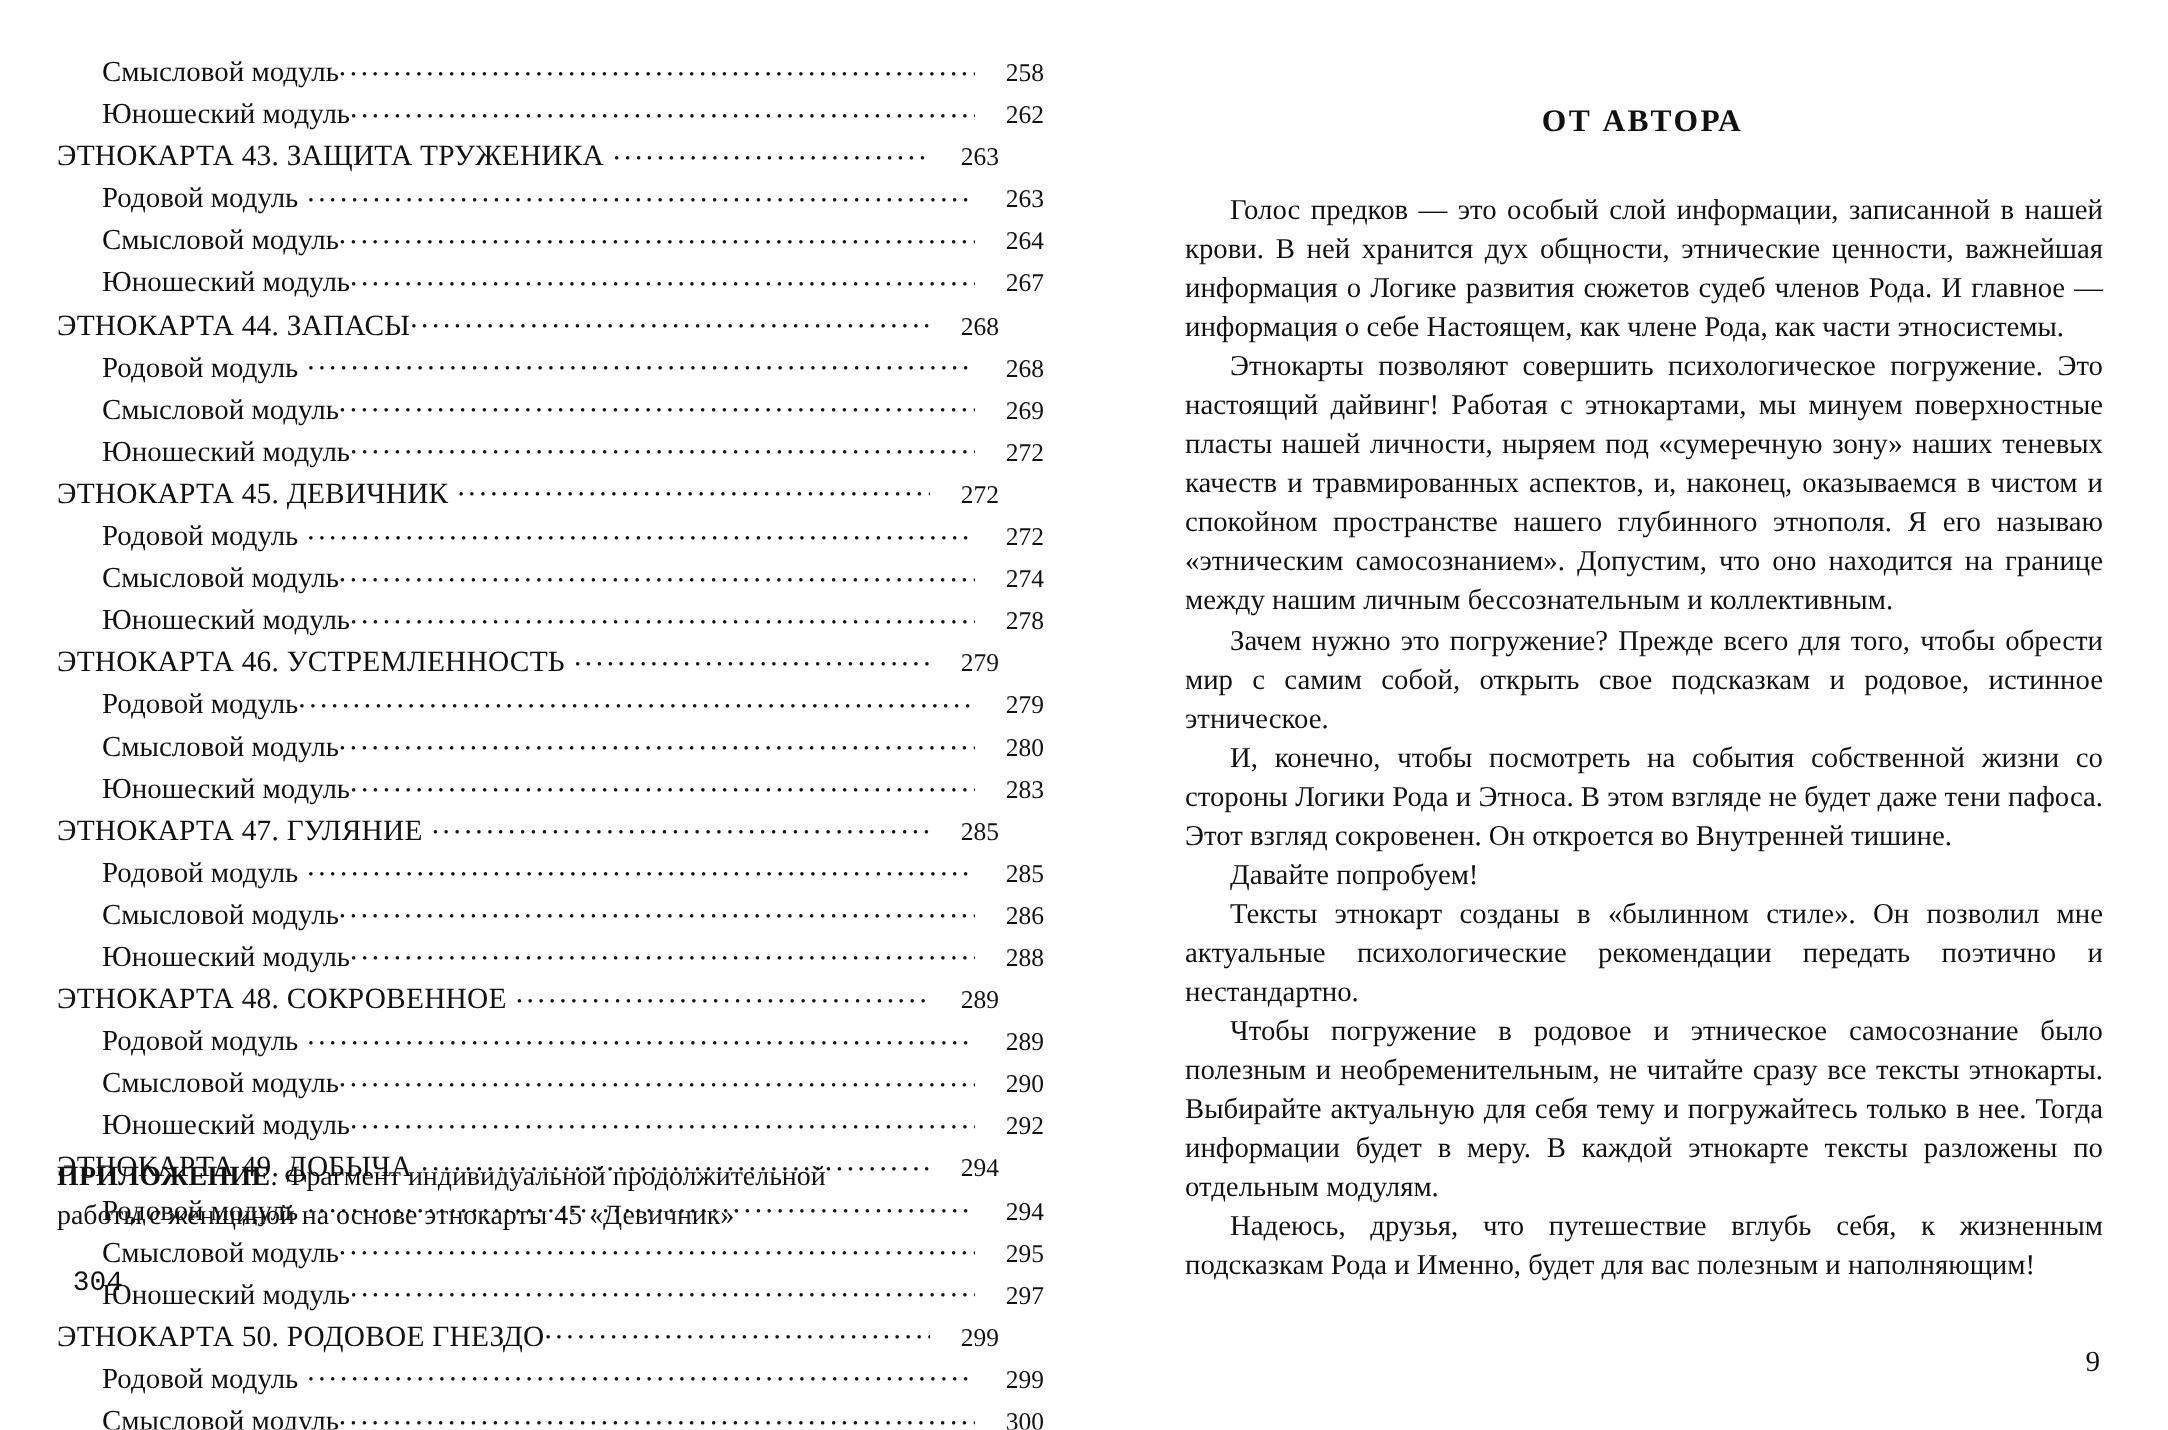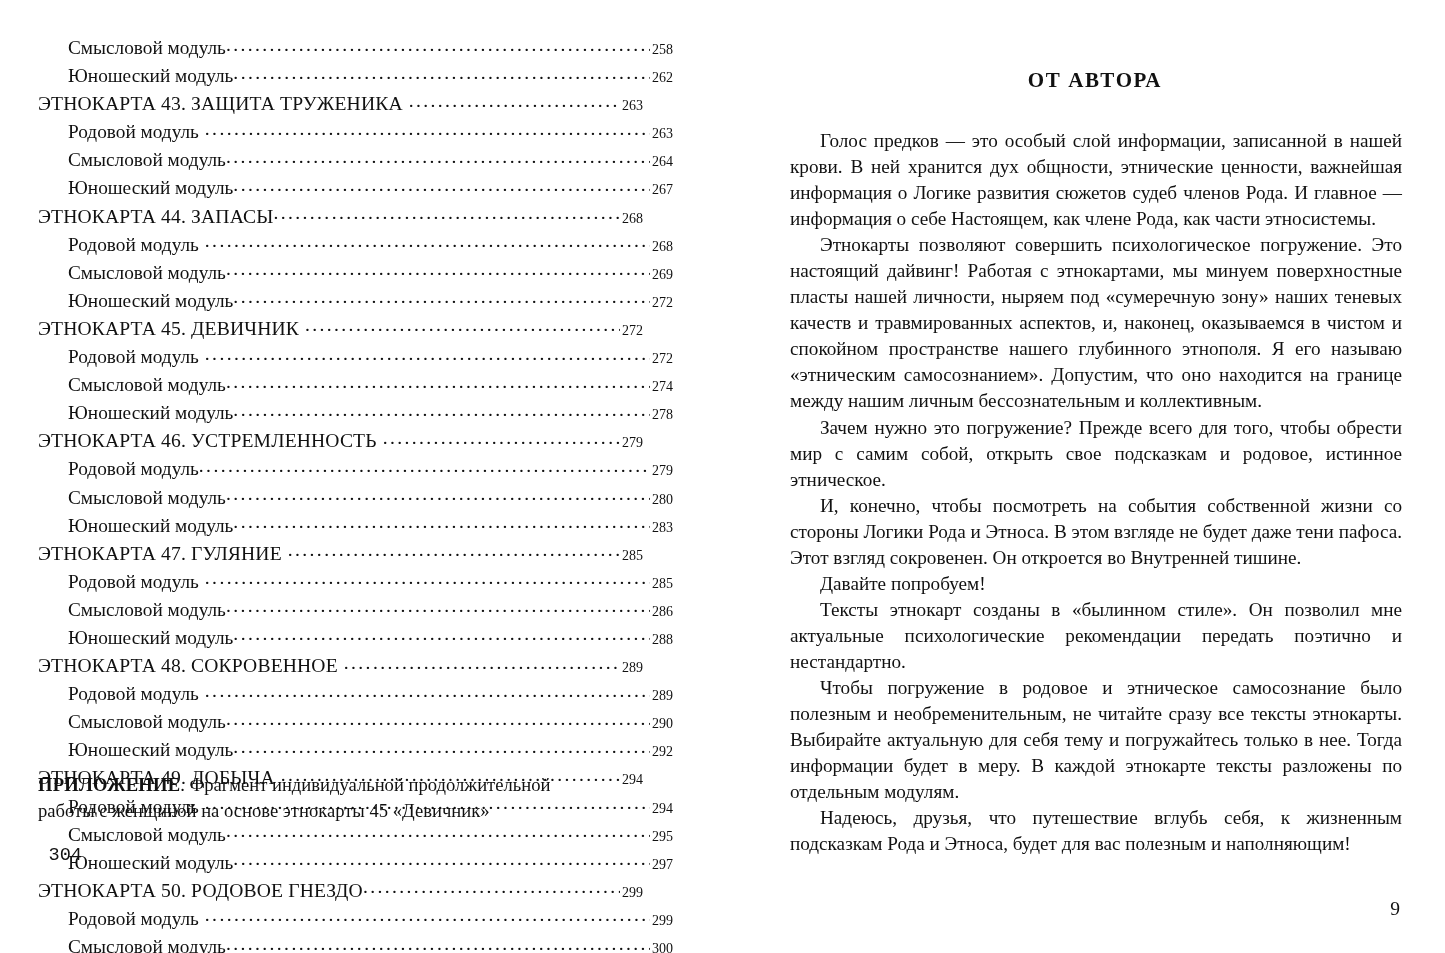--- a/index.html
+++ b/index.html
@@ -86,22 +86,22 @@
     white-space: nowrap;
   }
   
   .leader.gap {
     margin-left: 6px;
   }
 
   .toc-row .pagenum {
     flex: 0 0 auto;
     width: 44px;
-    text-align: left;
-    font-size: 14px;
+    text-align: right;
+    font-size: 17px;
     line-height: 1;
     font-variant-numeric: lining-nums;
   }
 
   
   .appendix {
     position: absolute;
     left: 38px;
     top: 772px;
     width: 628px;
@@ -366,18 +366,18 @@
   <div class="page-right">
     <div class="fw-title">ОТ АВТОРА</div>
     <div class="fw-body" id="fw-body">
         <p>Голос предков — это особый слой информации, записанной в нашей крови. В ней хранится дух общности, этнические ценности, важнейшая информация о Логике развития сюжетов судеб членов Рода. И главное — информация о себе Настоящем, как члене Рода, как части этносистемы.</p>
         <p>Этнокарты позволяют совершить психологическое погружение. Это настоящий дайвинг! Работая с этнокартами, мы минуем поверхностные пласты нашей личности, ныряем под «сумеречную зону» наших теневых качеств и травмированных аспектов, и, наконец, оказываемся в чистом и спокойном пространстве нашего глубинного этнополя. Я его называю «этническим самосознанием». Допустим, что оно находится на границе между нашим личным бессознательным и коллективным.</p>
         <p>Зачем нужно это погружение? Прежде всего для того, чтобы обрести мир с самим собой, открыть свое подсказкам и родовое, истинное этническое.</p>
         <p>И, конечно, чтобы посмотреть на события собственной жизни со стороны Логики Рода и Этноса. В этом взгляде не будет даже тени пафоса. Этот взгляд сокровенен. Он откроется во Внутренней тишине.</p>
         <p>Давайте попробуем!</p>
         <p>Тексты этнокарт созданы в «былинном стиле». Он позволил мне актуальные психологические рекомендации передать поэтично и нестандартно.</p>
         <p>Чтобы погружение в родовое и этническое самосознание было полезным и необременительным, не читайте сразу все тексты этнокарты. Выбирайте актуальную для себя тему и погружайтесь только в нее. Тогда информации будет в меру. В каждой этнокарте тексты разложены по отдельным модулям.</p>
-        <p>Надеюсь, друзья, что путешествие вглубь себя, к жизненным подсказкам Рода и Этноса, будет для вас полезным и наполняющим!</p>
+        <p>Надеюсь, друзья, что путешествие вглубь себя, к жизненным подсказкам Рода и Именно, будет для вас полезным и наполняющим!</p>
       </div>
     <div class="folio">9</div>
   </div>
 
 </div>
 
 </body></html>

